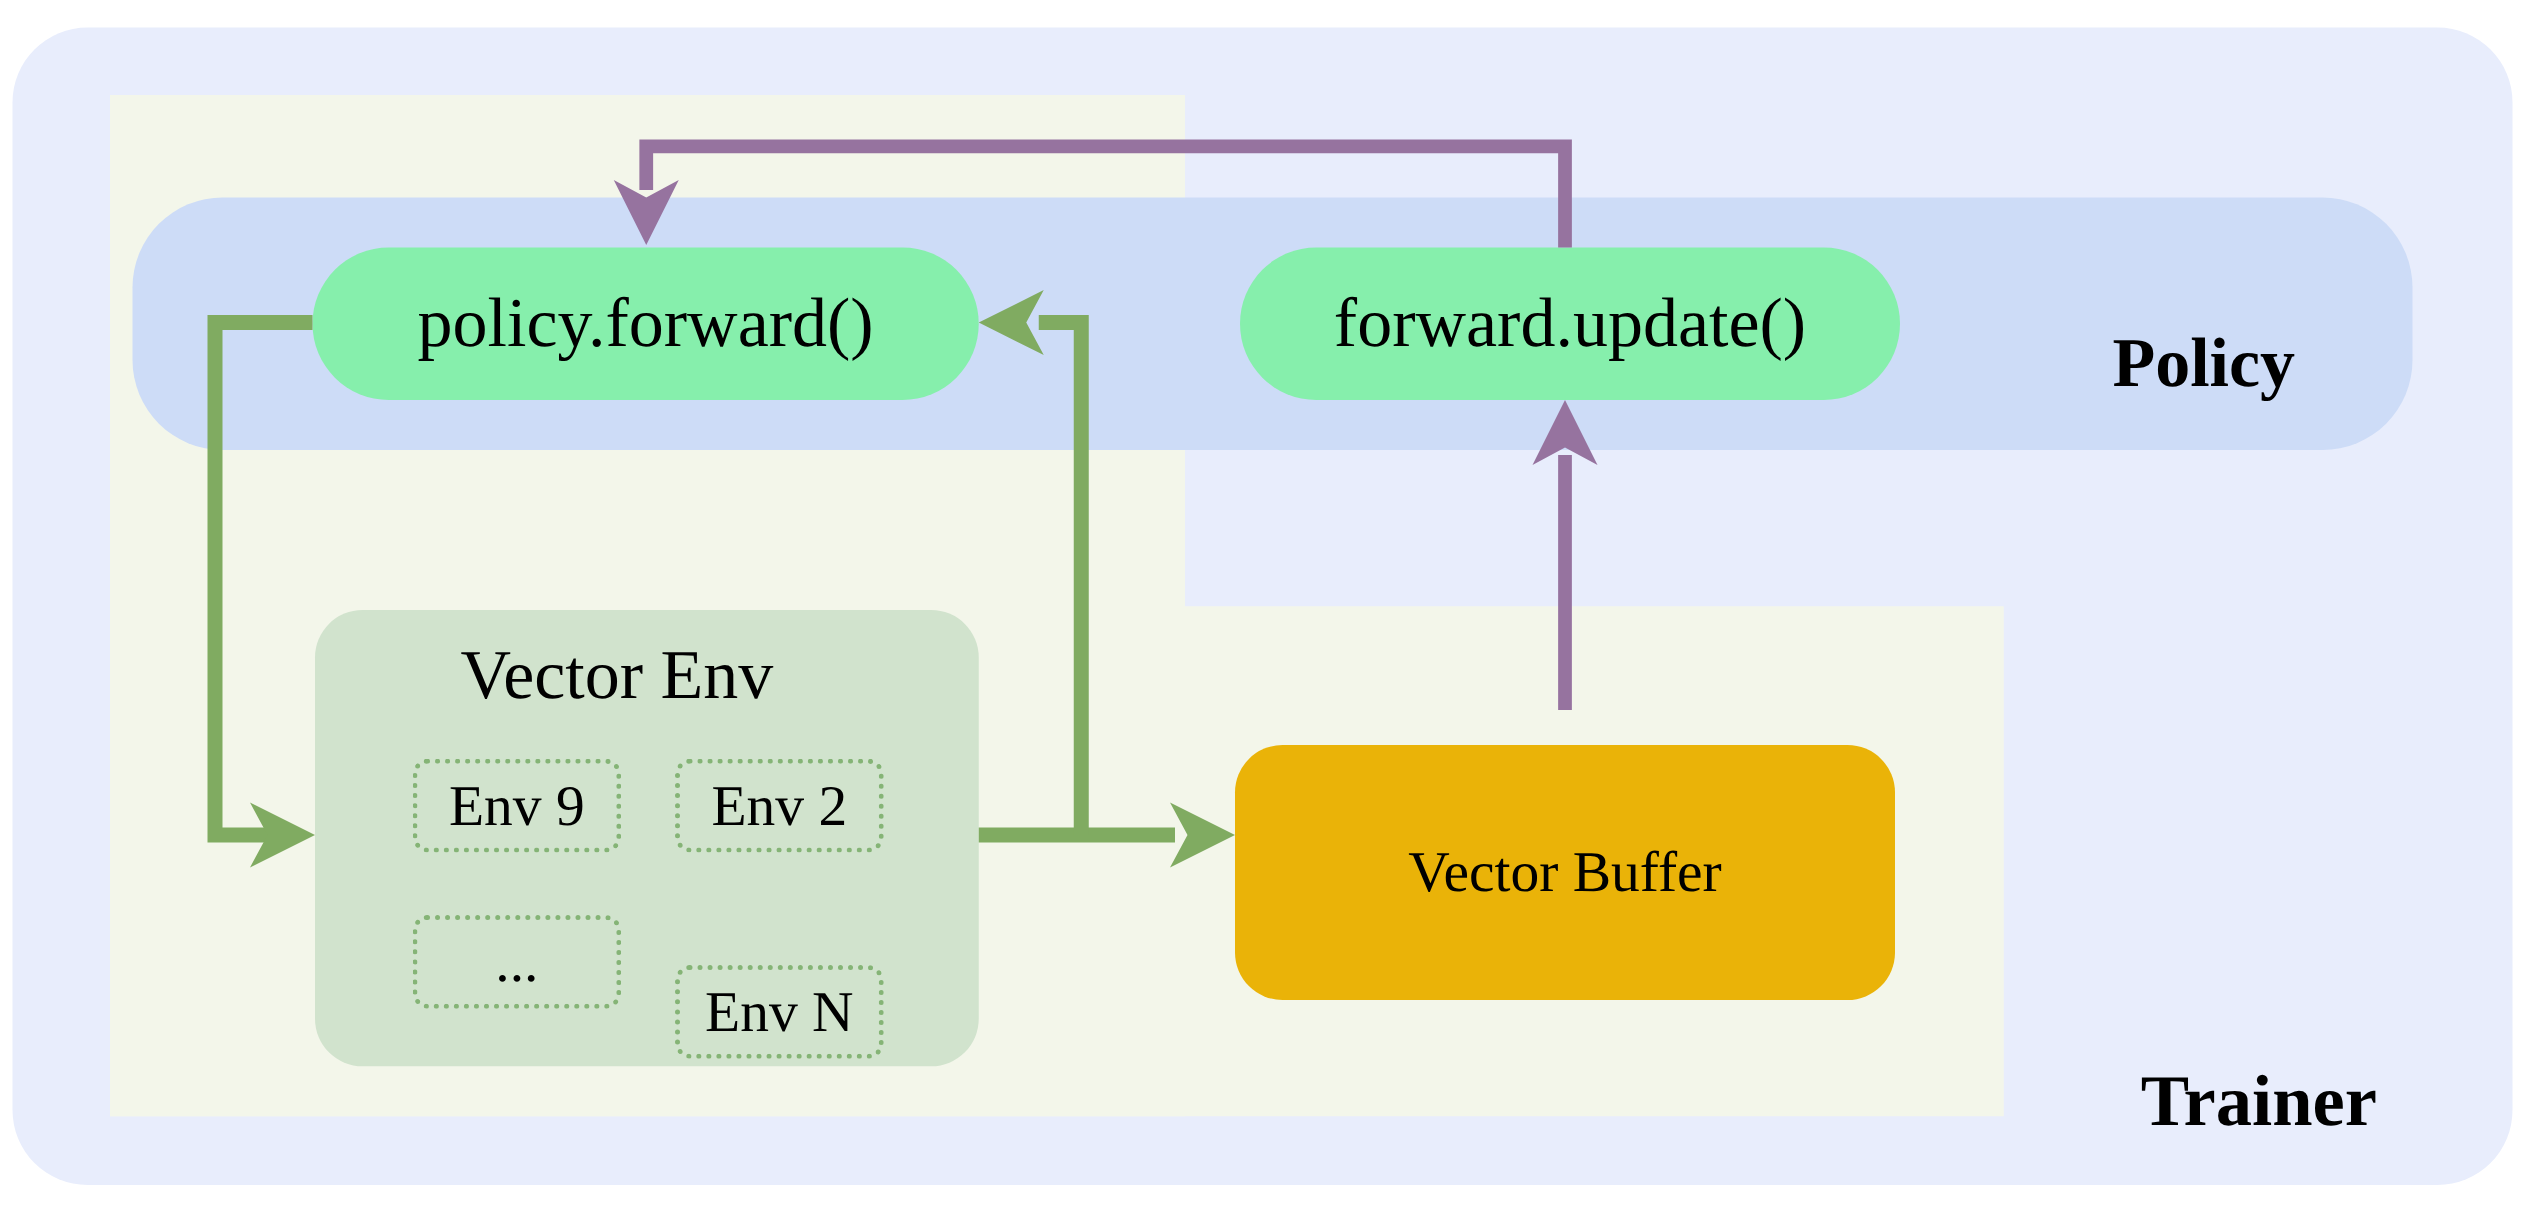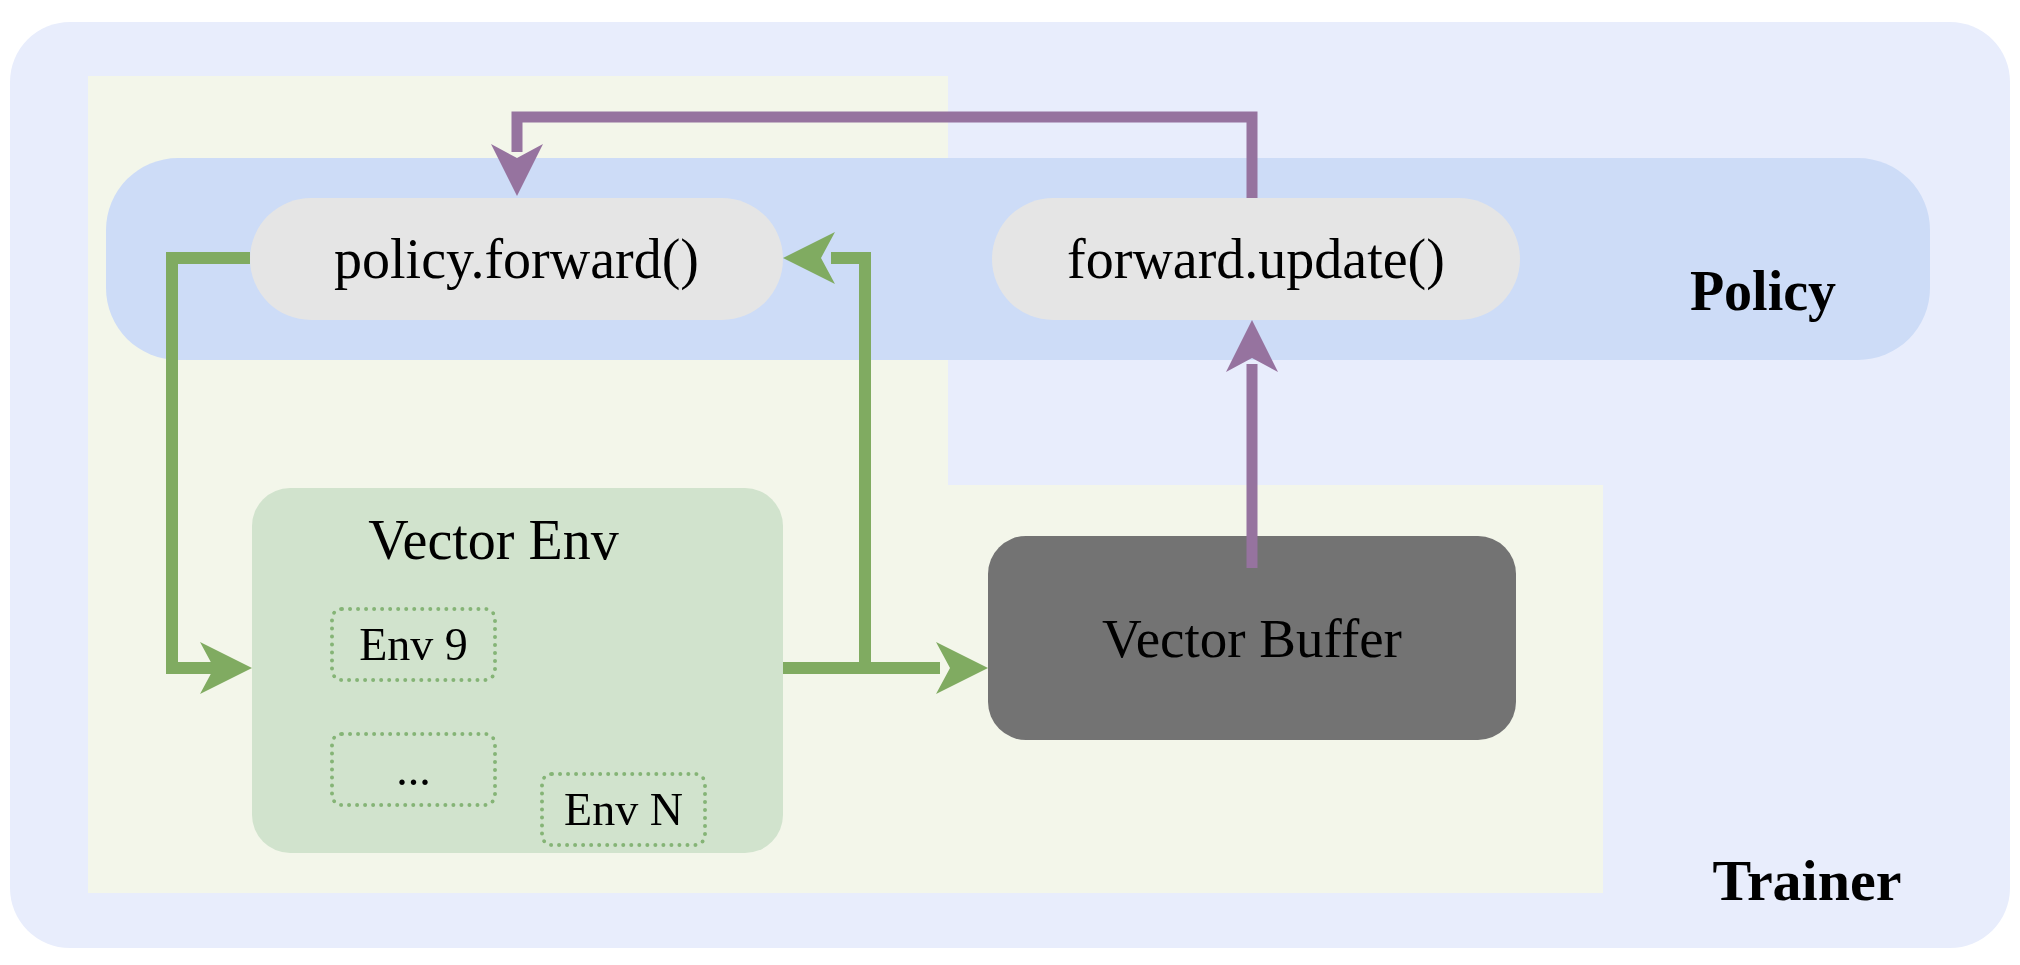--- a/index.html
+++ b/index.html
@@ -24,21 +24,21 @@
   }
   .collector-wide {
     left: 88px; top: 485px; width: 1515px; height: 408px;
     background: #f3f6ea;
   }
   .policy-band {
     left: 106px; top: 158px; width: 1824px; height: 202px;
     background: #cddcf7; border-radius: 72px;
   }
   .pill {
-    background: #e5e5e5; border-radius: 61px;
+    background: #86efac; border-radius: 61px;
     display: flex; align-items: center; justify-content: center;
     font-size: 56px; line-height: 1;
   }
   .pill-forward { left: 250px; top: 198px; width: 533px; height: 122px; }
   .pill-update  { left: 992px; top: 198px; width: 528px; height: 122px; }
 
   .vector-env {
     left: 252px; top: 488px; width: 531px; height: 365px;
     background: #d1e3cd; border-radius: 38px;
   }
@@ -53,24 +53,24 @@
     box-sizing: border-box;
     display: flex; align-items: center; justify-content: center;
     font-size: 46px; line-height: 1;
   }
   .env-1 { left: 330px; top: 607px; }
   .env-2 { left: 540px; top: 607px; }
   .env-dots { left: 330px; top: 732px; }
   .env-n { left: 540px; top: 772px; }
 
   .vector-buffer {
-    left: 988px; top: 536px; width: 528px; height: 204px;
-    background: #737373; border-radius: 38px;
+    left: 988px; top: 596px; width: 528px; height: 204px;
+    background: #eab308; border-radius: 38px;
     display: flex; align-items: center; justify-content: center;
-    font-size: 55px; line-height: 1;
+    font-size: 46px; line-height: 1;
   }
 
   .region-label {
     display: flex; align-items: center; justify-content: center;
     font-weight: bold; line-height: 1;
   }
   .label-policy    { left: 1638px; top: 260px; width: 250px; height: 62px; font-size: 56px; }
   .label-collector { left: 1267px; top: 806px; width: 300px; height: 62px; font-size: 58px; }
   .label-trainer   { left: 1657px; top: 806px; width: 300px; height: 62px; font-size: 58px; margin-top: 44px; }
 
@@ -93,20 +93,21 @@
   <div class="abs pill pill-forward">
     <span>policy.forward()</span>
   </div>
   <div class="abs pill pill-update">
     <span>forward.update()</span>
   </div>
 
   <div class="abs vector-env"></div>
   <div class="abs vector-env-title">Vector Env</div>
   <div class="abs env-box env-1">Env 9</div>
+  <div class="abs env-box env-2">Env 2</div>
   <div class="abs env-box env-dots">...</div>
   <div class="abs env-box env-n">Env N</div>
 
   <div class="abs vector-buffer">
     <span>Vector Buffer</span>
   </div>
 
   <div class="abs region-label label-policy">Policy</div>
   <div class="abs region-label label-trainer">Trainer</div>
 

